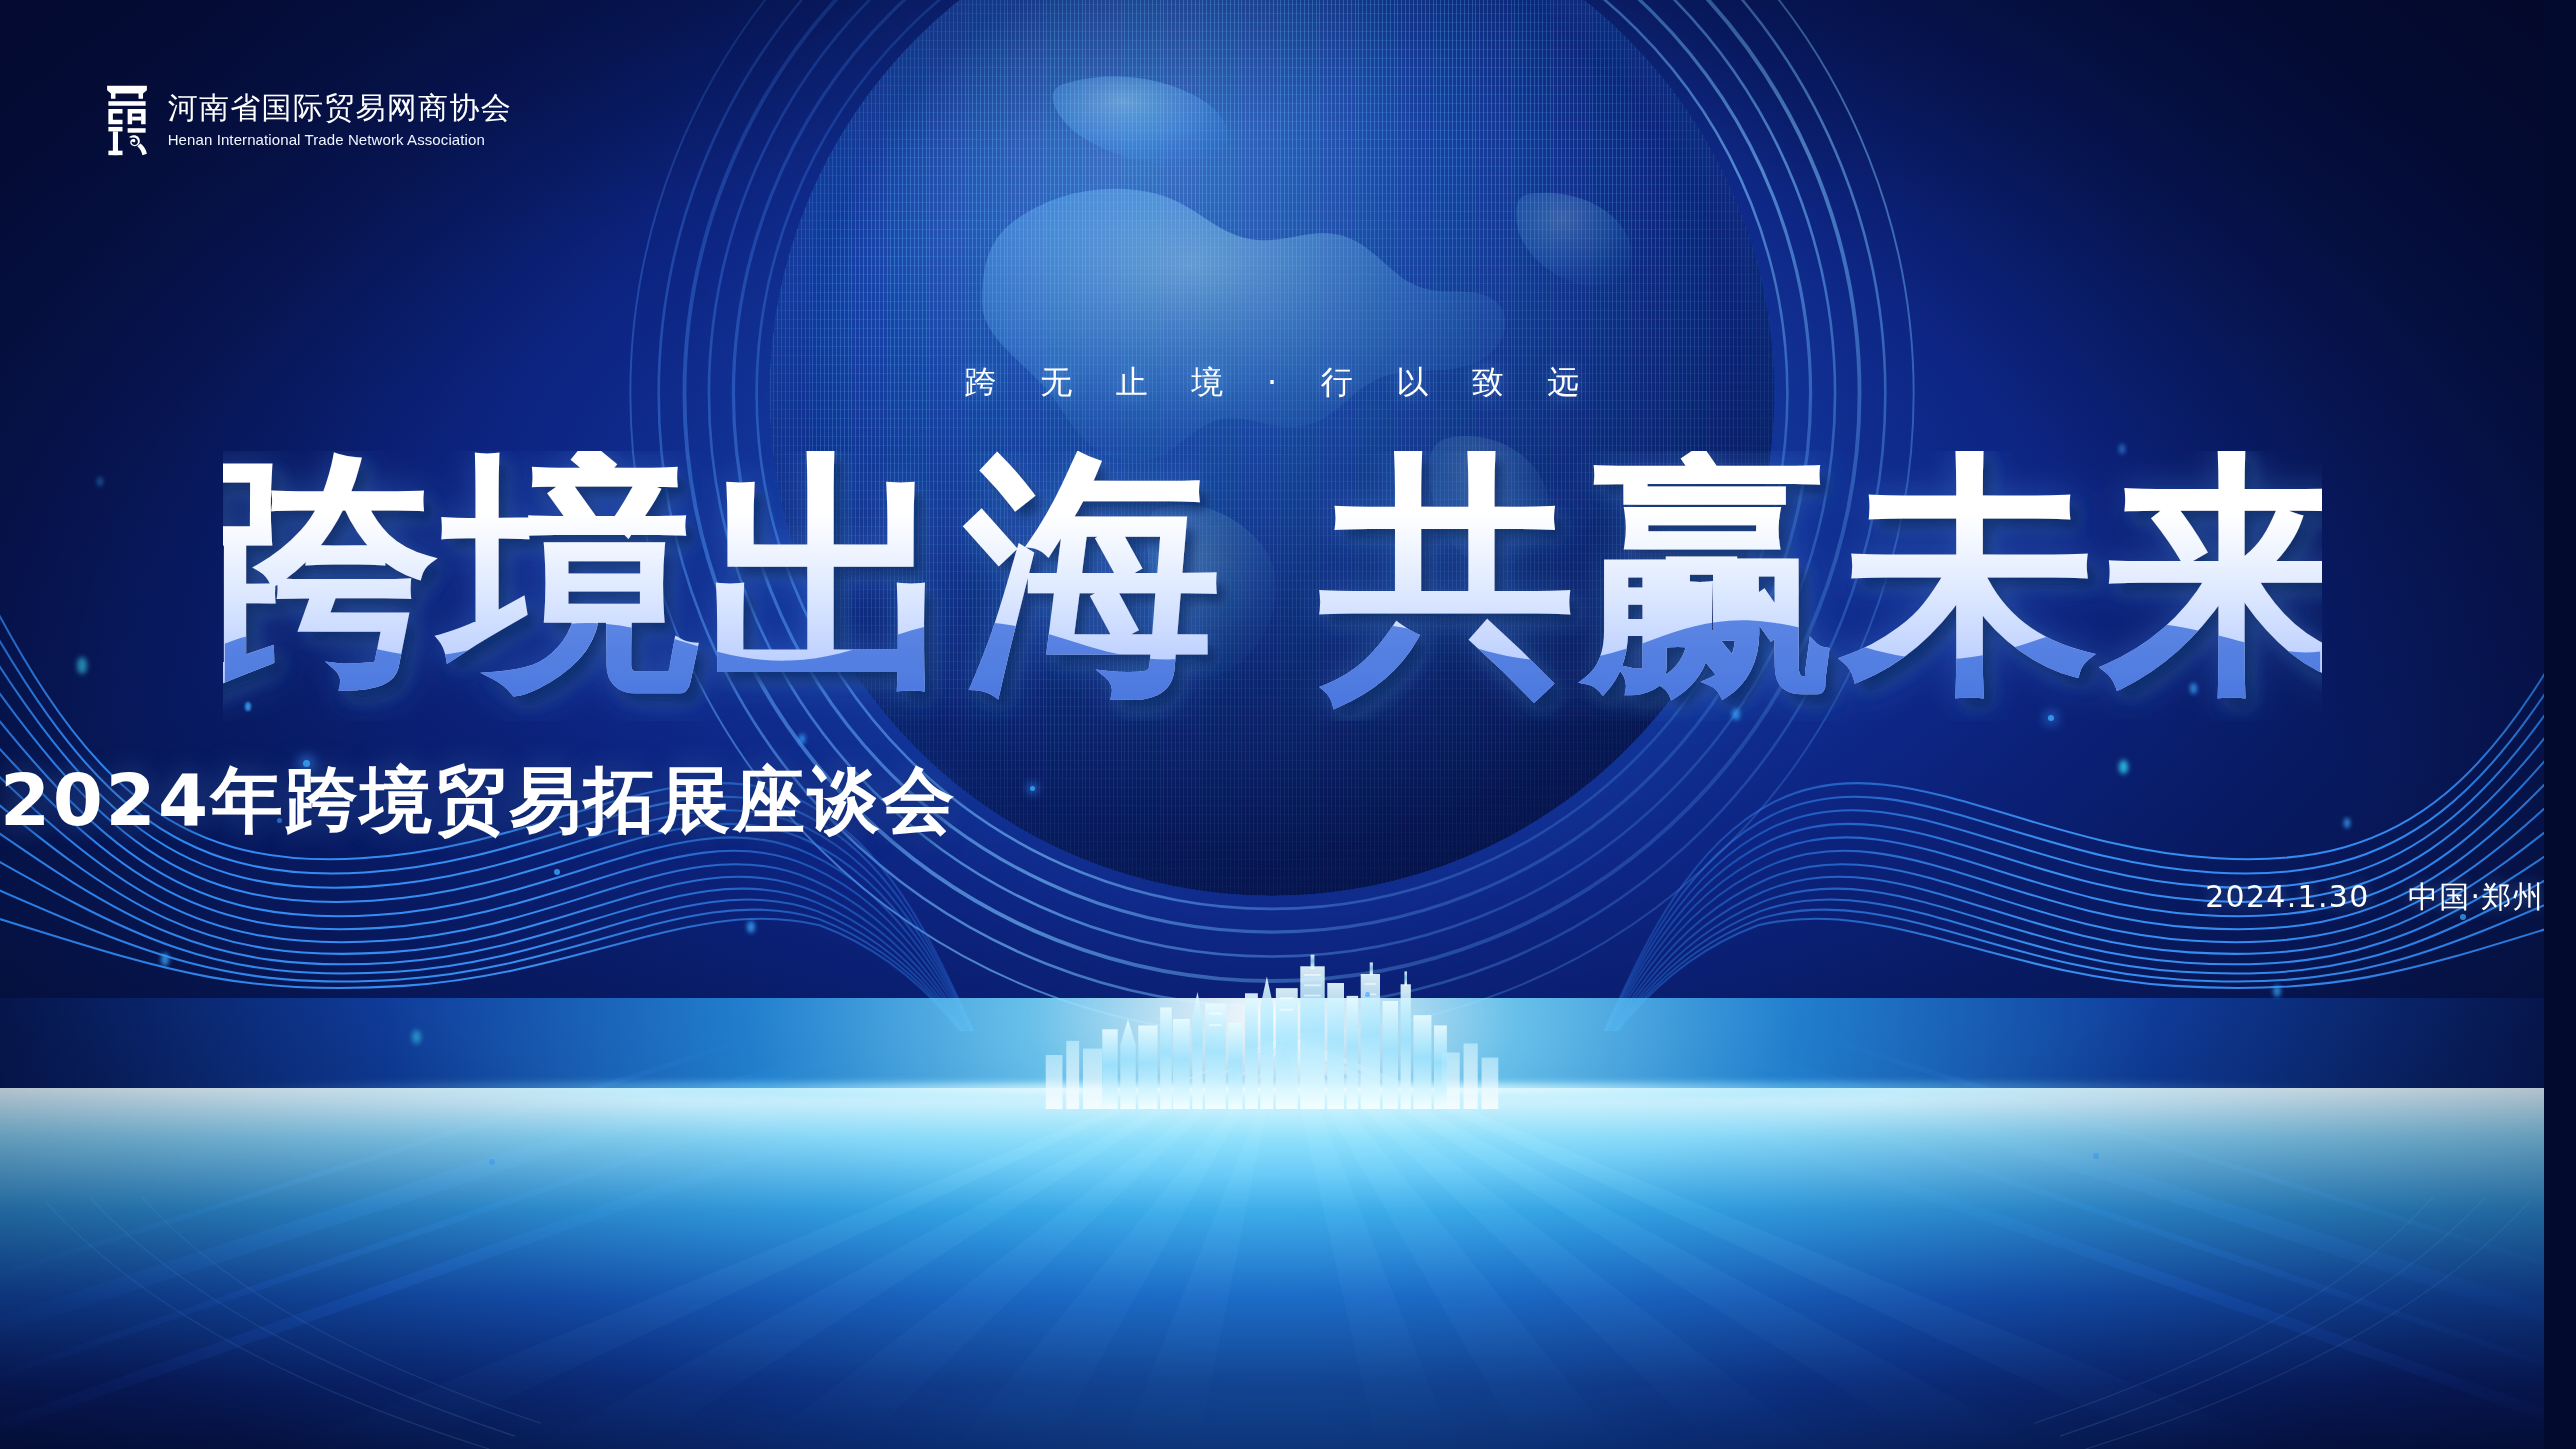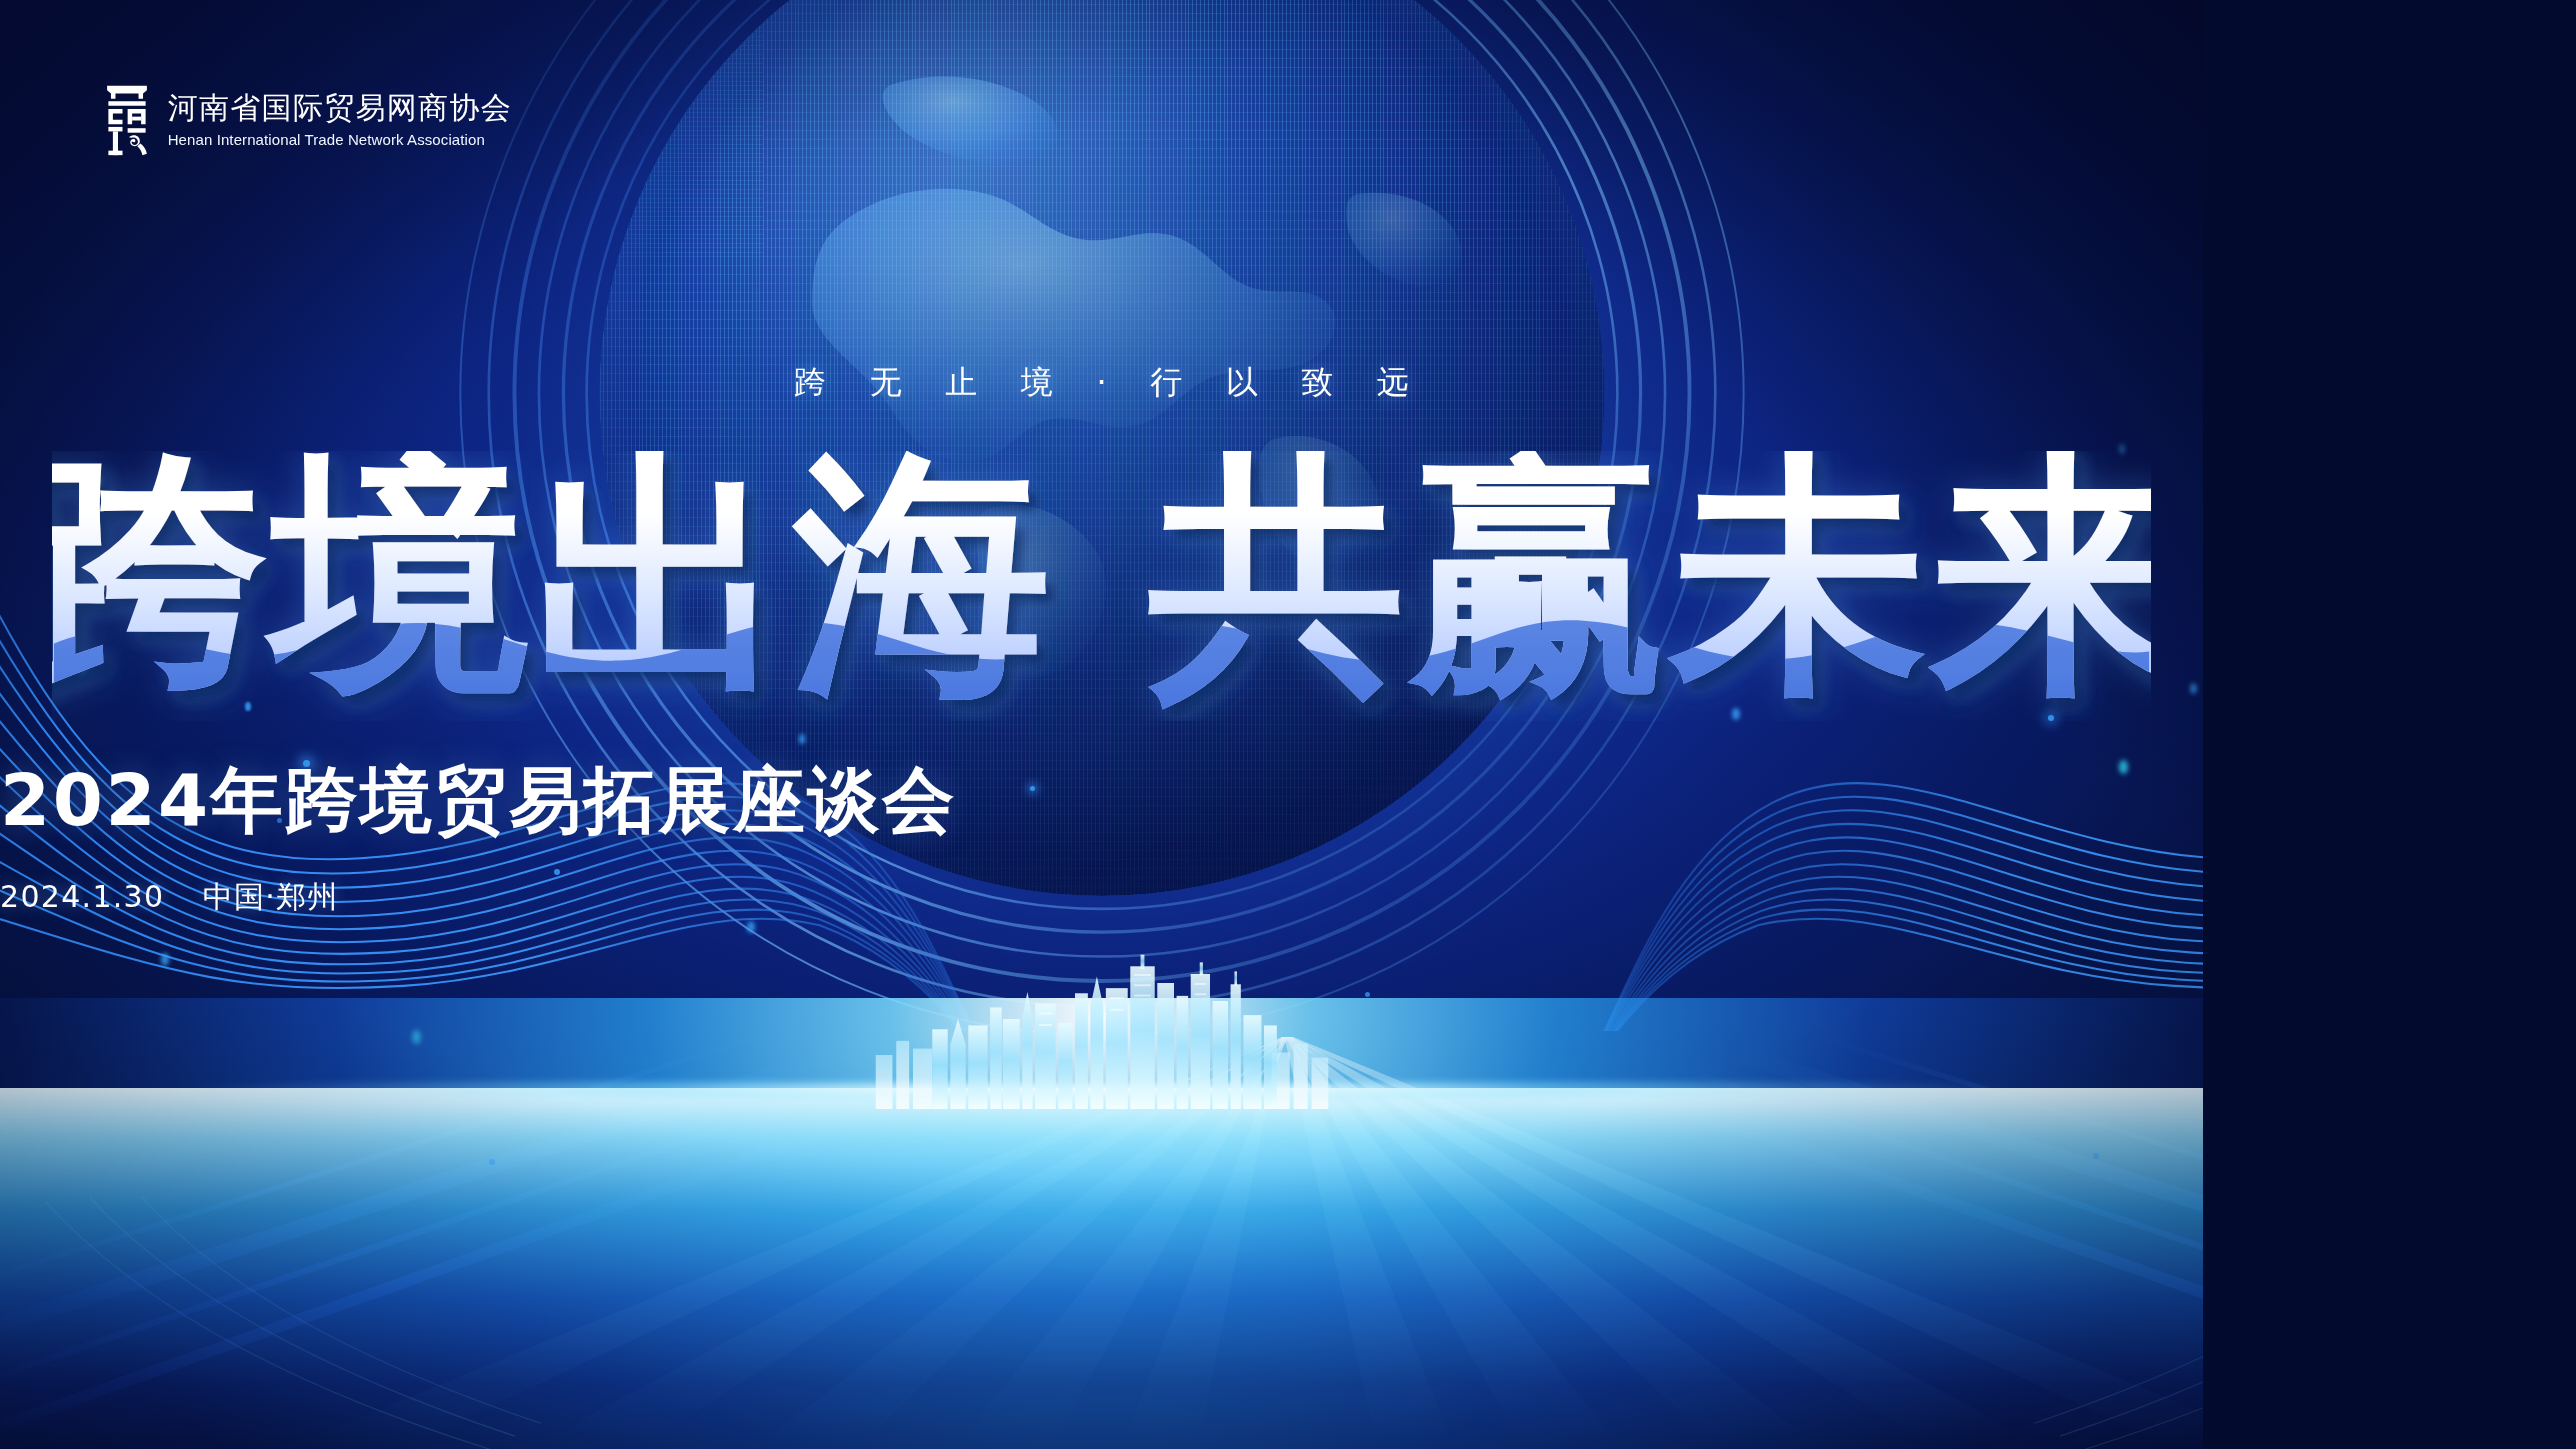--- a/index.html
+++ b/index.html
@@ -1,20 +1,20 @@
 <!DOCTYPE html>
 <html style="font-size:10.3px"><head>
 <meta charset="utf-8">
 <style>
   html,body{margin:0;padding:0;background:#020a2e;}
   *{box-sizing:border-box;}
 
   #poster{
     position:relative;
-    width:2203px;height:1449px;
+    width:2544px;height:1449px;
     overflow:hidden;
     font-family:"Liberation Sans","DejaVu Sans",sans-serif;
     background:#0a1a6e;
   }
 
   
   .bg-base{
     position:absolute;inset:0;
     background:
       radial-gradient(ellipse 62% 58% at 50% 36%, #1743b4 0%, #12369c 26%, #0d2583 48%, #081a63 70%, #05113f 100%);
@@ -141,21 +141,21 @@
     text-align:left;z-index:40;
     color:#ffffff;font-size:72px;font-weight:700;
     letter-spacing:2.6px;line-height:1;
     font-family:"DejaVu Sans","Liberation Sans",sans-serif;
     text-shadow:0 3.9px 16.7px rgba(5,25,95,.75), 0 0 28px rgba(120,190,255,.35);
   }
 
   
   .datebar{
     position:absolute;left:0;right:0;top:877px;
-    text-align:left;z-index:40;
+    text-align:right;z-index:40;
     color:#ffffff;font-size:30px;letter-spacing:1.3px;font-weight:400;
     font-family:"DejaVu Sans","Liberation Sans",sans-serif;
     text-shadow:0 0 14px rgba(110,180,255,.5);
   }
   .datebar .gap{display:inline-block;width:16.7px;}
 </style>
 </head>
 <body>
 
 <div id="poster">

